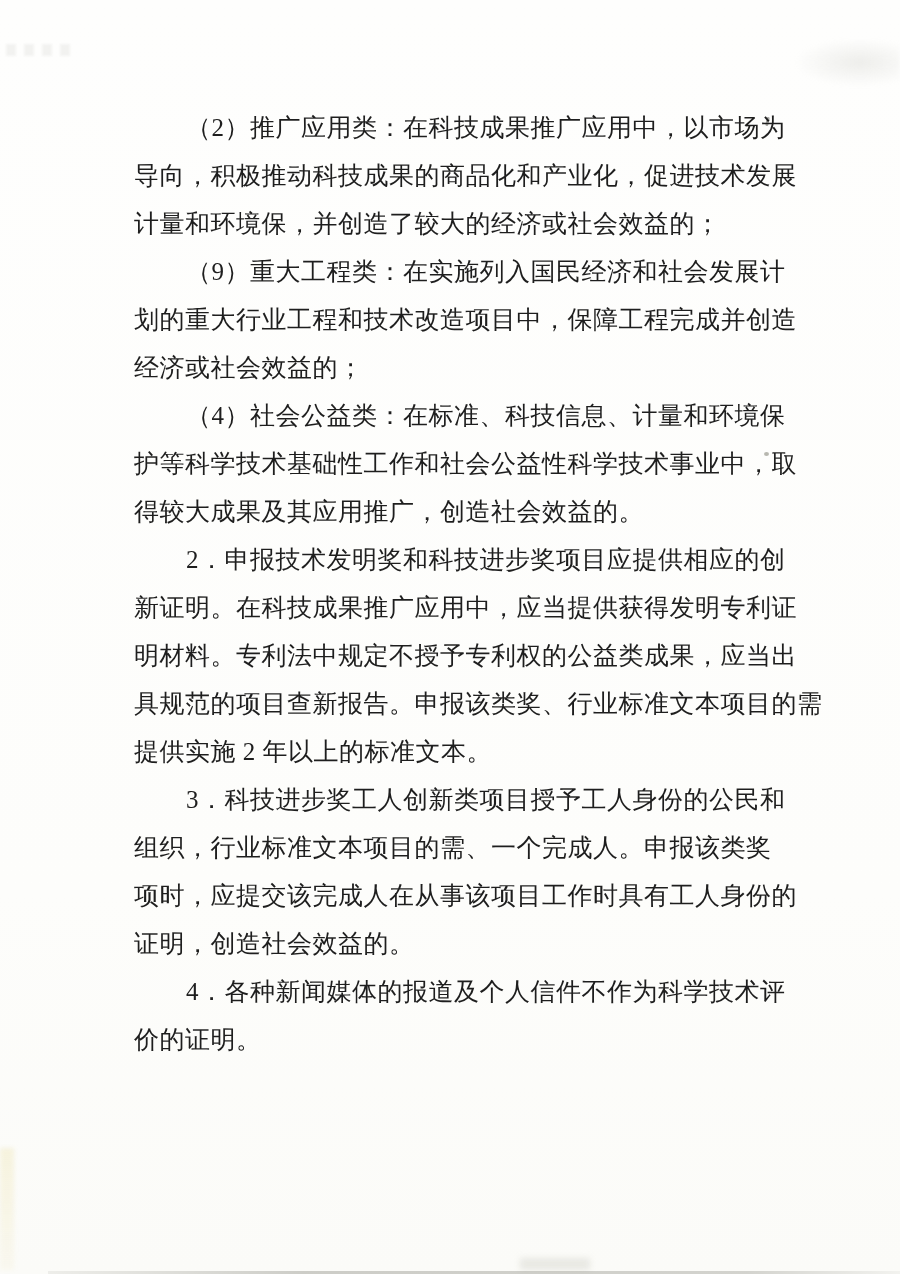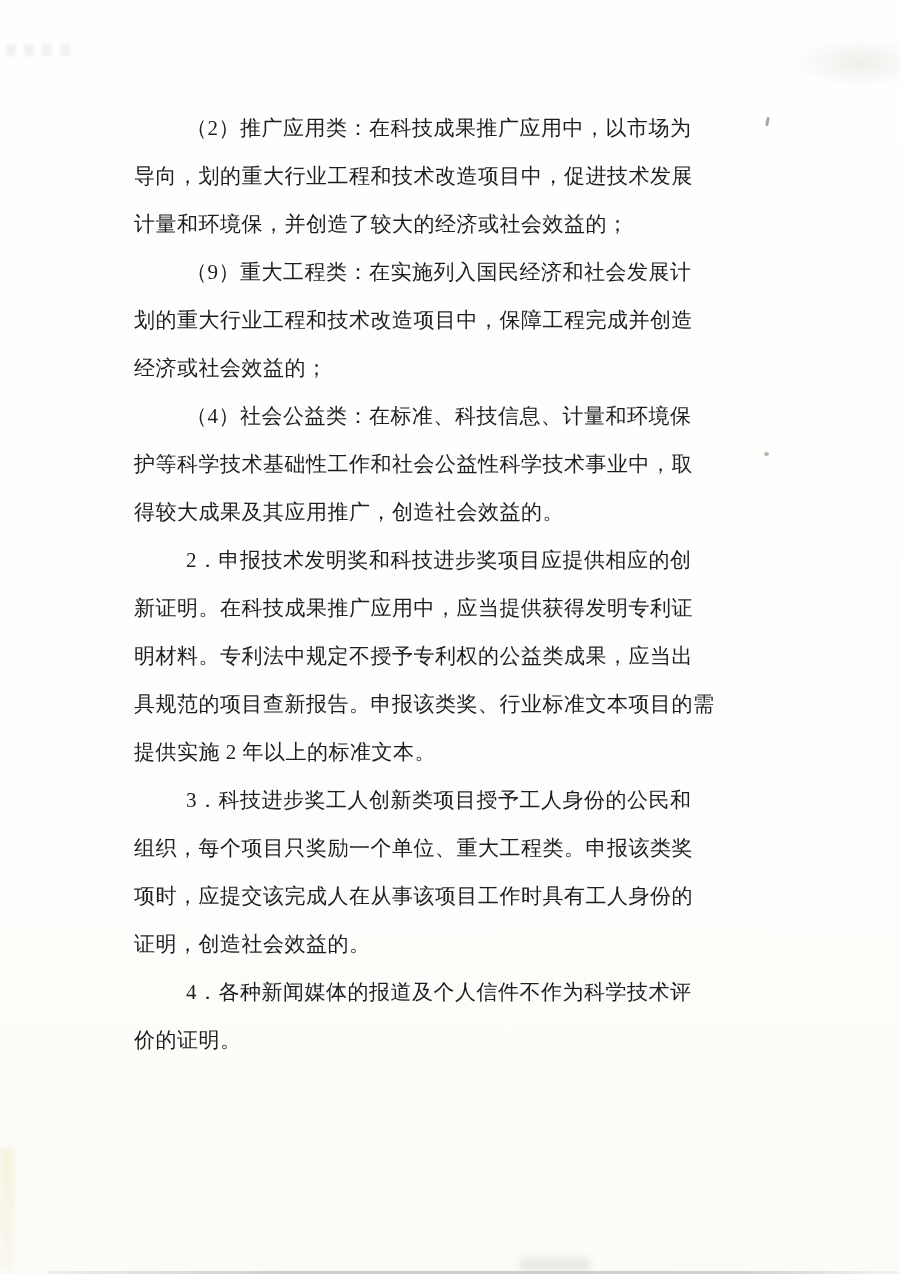--- a/index.html
+++ b/index.html
@@ -17,21 +17,21 @@
     height: 1274px;
     background: linear-gradient(180deg, #fefefd 0%, #fdfdfb 70%, #fbfbf8 100%);
     font-family: "Liberation Serif", "DejaVu Serif", serif;
   }
   .textblock {
     position: absolute;
     left: 134px;
     top: 104px;
     width: 690px;
     color: #1e1e1e;
-    font-size: 21px;
+    font-size: 25px;
     line-height: 48px;
     letter-spacing: 0.5px;
   }
   .line {
     height: 48px;
     white-space: nowrap;
   }
   .line.first {
     text-indent: 52px;
   }
@@ -77,39 +77,39 @@
   <div class="smudge-tr"></div>
   <div class="speck-1"></div>
   <div class="speck-2"></div>
   <div class="streak-bl"></div>
   <div class="bottom-smudge"></div>
   <div class="bottom-edge"></div>
 
   <div class="textblock">
 
     <div class="line first">（2）推广应用类：在科技成果推广应用中，以市场为</div>
-    <div class="line">导向，划的重大行业工程和技术改造项目中，促进技术发展</div>
+    <div class="line">导向，积极推动科技成果的商品化和产业化，促进技术发展</div>
     <div class="line">计量和环境保，并创造了较大的经济或社会效益的；</div>
 
     <div class="line first">（9）重大工程类：在实施列入国民经济和社会发展计</div>
     <div class="line">划的重大行业工程和技术改造项目中，保障工程完成并创造</div>
     <div class="line">经济或社会效益的；</div>
 
     <div class="line first">（4）社会公益类：在标准、科技信息、计量和环境保</div>
     <div class="line">护等科学技术基础性工作和社会公益性科学技术事业中，取</div>
     <div class="line">得较大成果及其应用推广，创造社会效益的。</div>
 
     <div class="line first">2．申报技术发明奖和科技进步奖项目应提供相应的创</div>
     <div class="line">新证明。在科技成果推广应用中，应当提供获得发明专利证</div>
     <div class="line">明材料。专利法中规定不授予专利权的公益类成果，应当出</div>
     <div class="line">具规范的项目查新报告。申报该类奖、行业标准文本项目的需</div>
     <div class="line">提供实施 2 年以上的标准文本。</div>
 
     <div class="line first">3．科技进步奖工人创新类项目授予工人身份的公民和</div>
-    <div class="line">组织，每个项目只奖励一个单位、重大工程类。申报该类奖</div>
+    <div class="line">组织，行业标准文本项目的需、一个完成人。申报该类奖</div>
     <div class="line">项时，应提交该完成人在从事该项目工作时具有工人身份的</div>
     <div class="line">证明，创造社会效益的。</div>
 
     <div class="line first">4．各种新闻媒体的报道及个人信件不作为科学技术评</div>
     <div class="line">价的证明。</div>
   </div>
 
 </div>
 
 </body></html>

